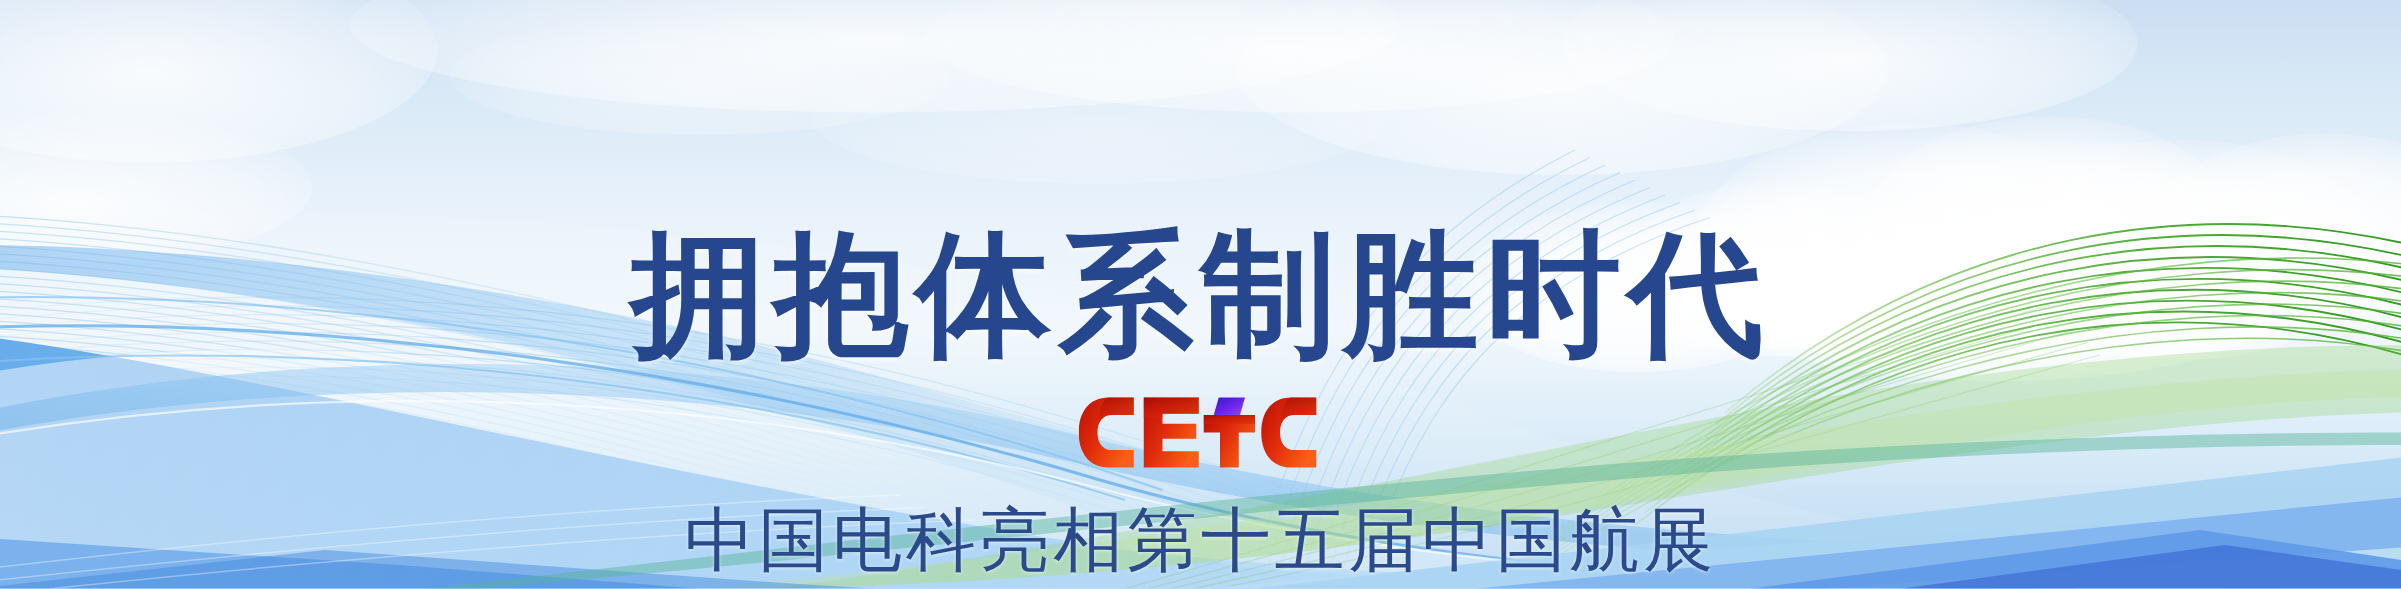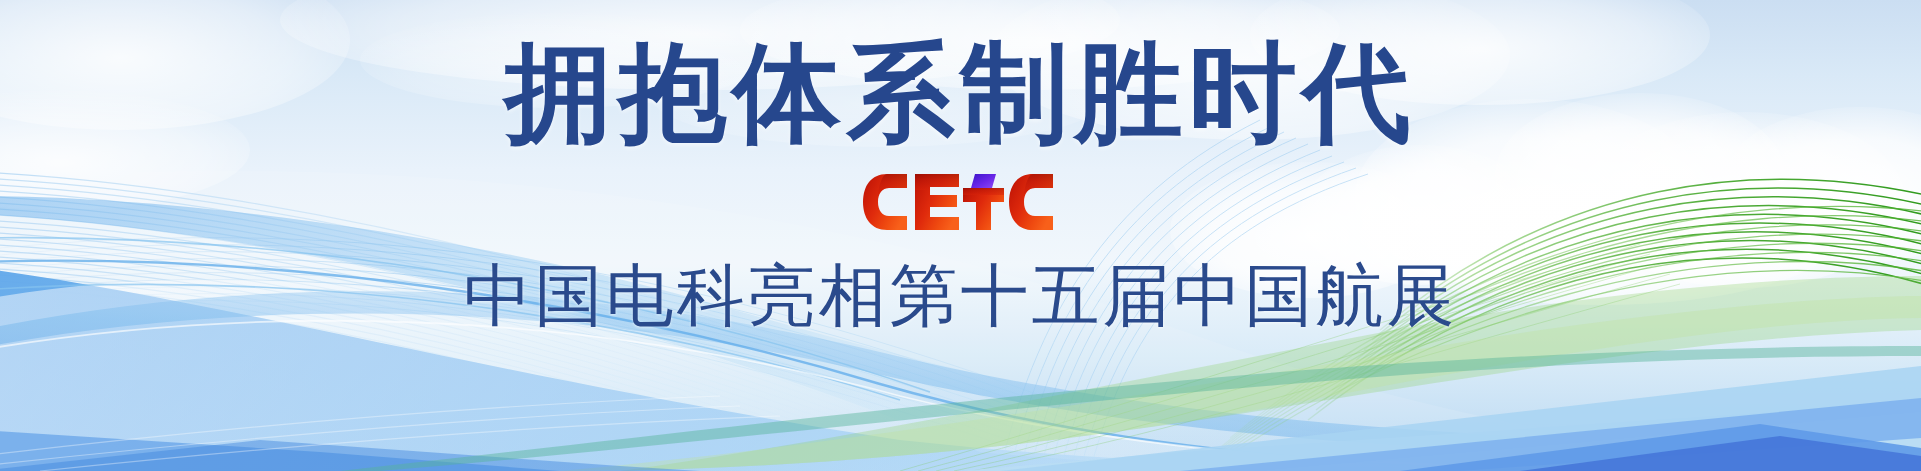--- a/index.html
+++ b/index.html
@@ -18,20 +18,21 @@
 
   
   .content{
     position:absolute;
     inset:0;
     display:flex;
     flex-direction:column;
     align-items:center;
     z-index:40;
     pointer-events:none;
+    justify-content:flex-end;
   }
   .content > *{pointer-events:auto;}
 
   .headline{
     margin-top:36px;
     font-family:"DejaVu Sans","Liberation Sans",sans-serif;
     font-weight:bold;
     font-size:108px;
     line-height:1.05;
     letter-spacing:6px;
@@ -47,21 +48,21 @@
     width:196px;
     height:62px;
   }
   .logo-wrap svg{display:block;width:196px;height:62px;}
 
   
   .subtitle{
     margin-top:18px;
     font-family:Liberation Sans, sans-serif;
     font-weight:normal;
-    font-size:68px;
+    font-size:56px;
     letter-spacing:3px;
     color:#2a4a8c;
     white-space:nowrap;
     text-shadow:0 1px 3px rgba(255,255,255,0.6);
   }
 </style>
 </head>
 <body>
 
 <div class="banner">

